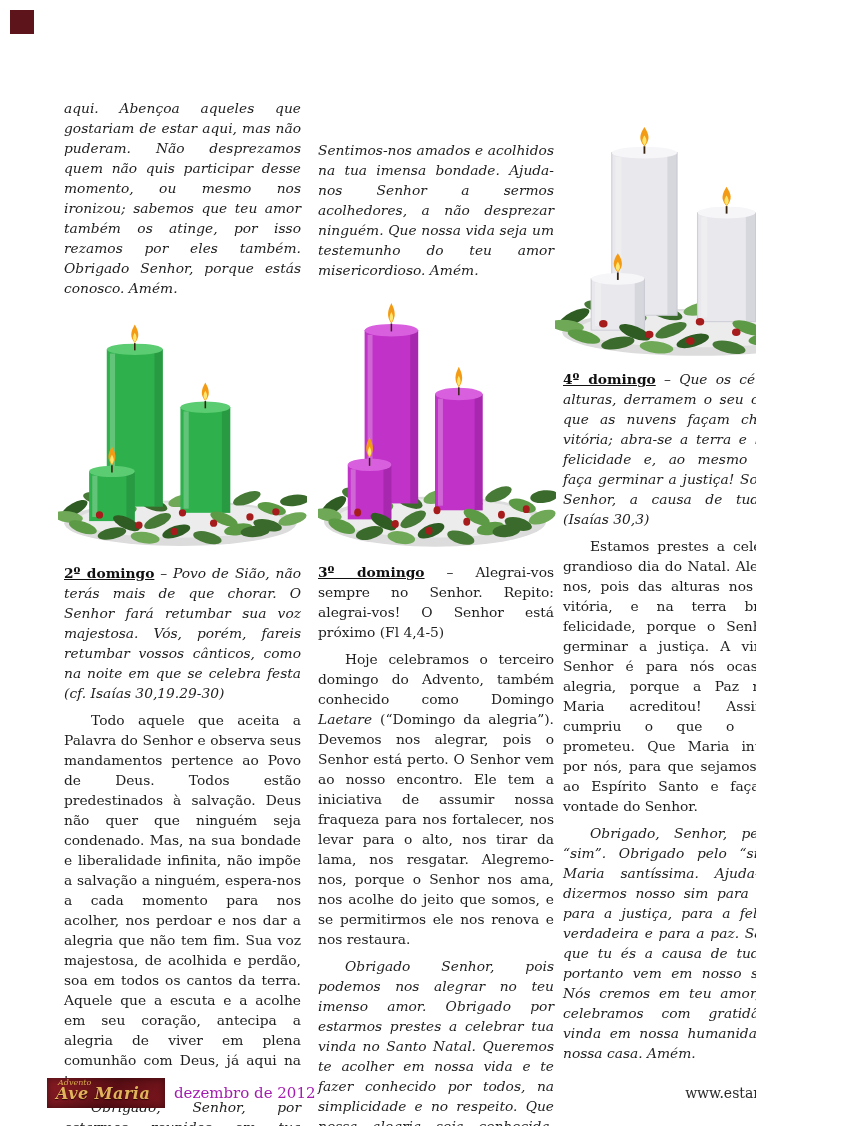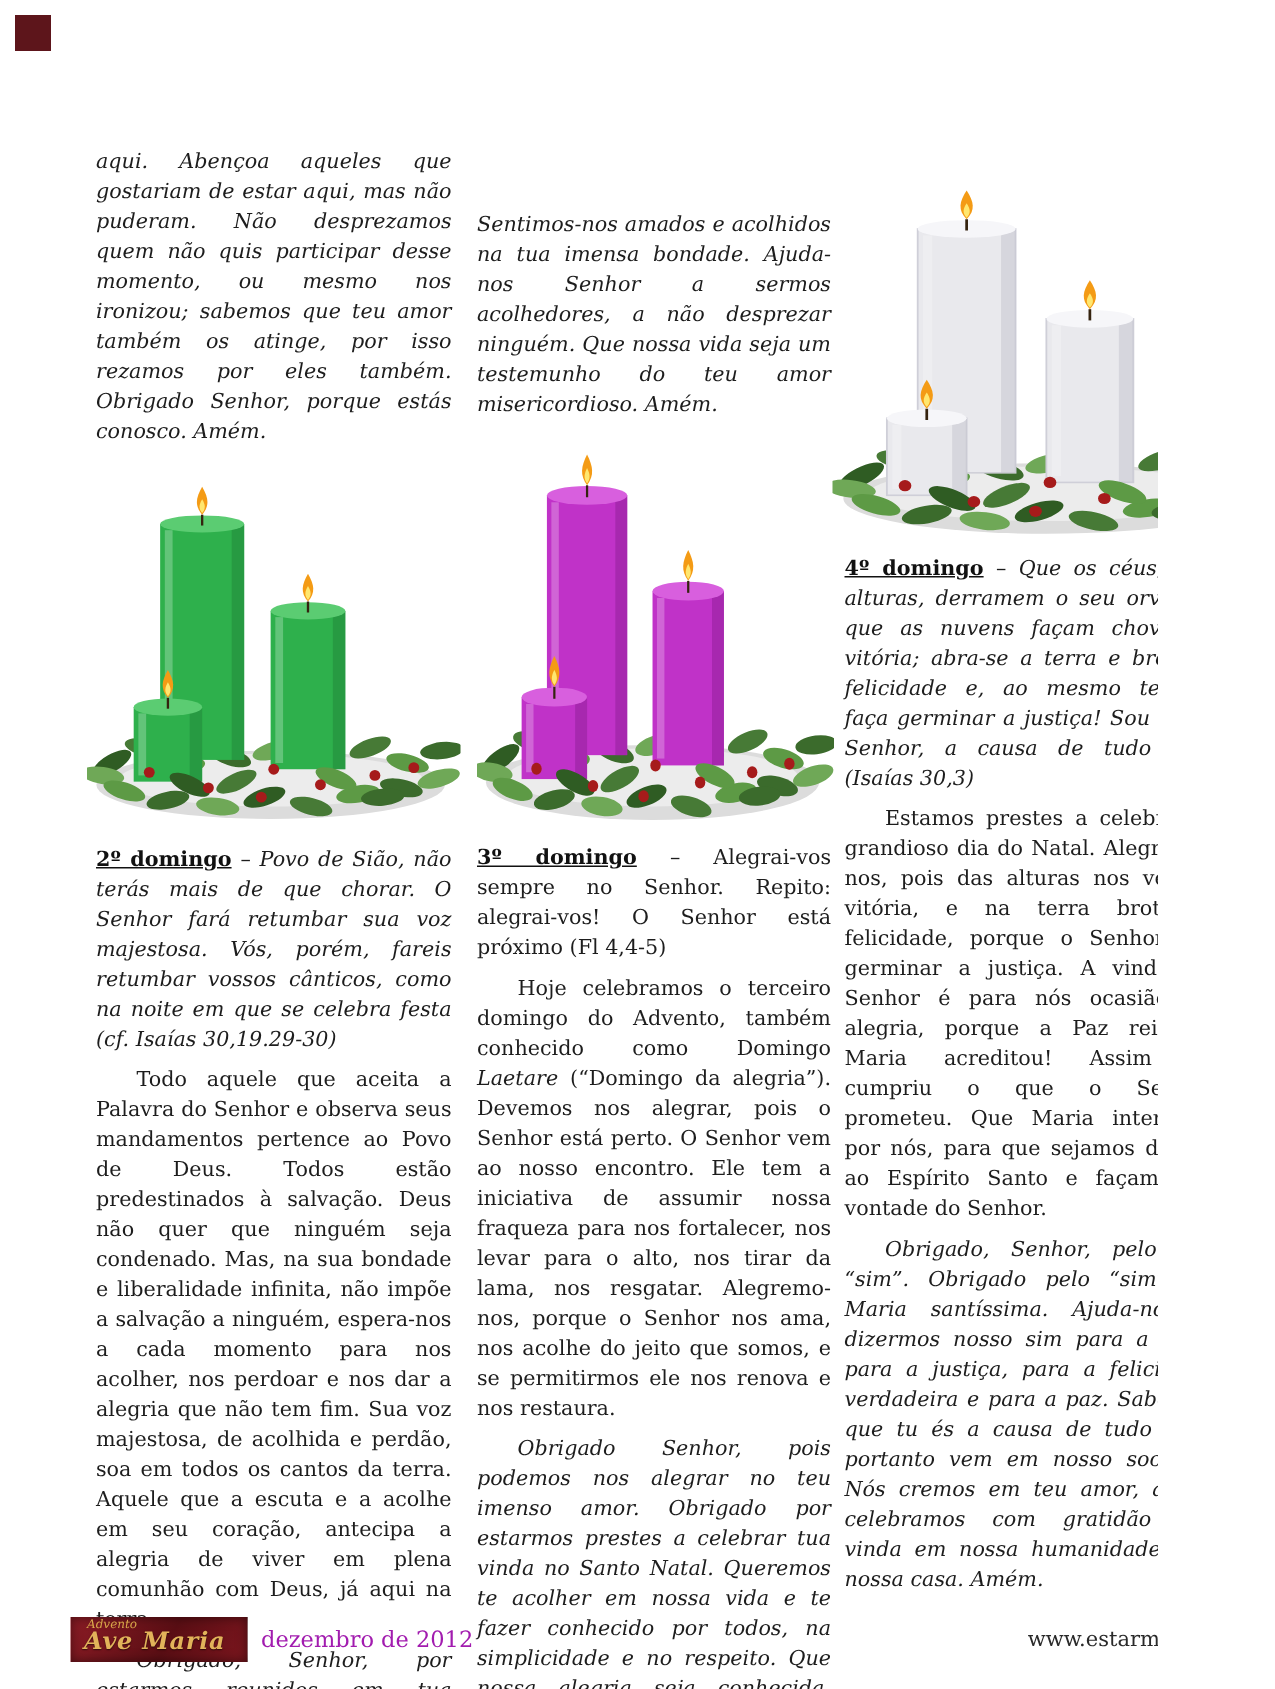--- a/index.html
+++ b/index.html
@@ -1,17 +1,17 @@
 <!DOCTYPE html>
 <html lang="pt"><head>
 <meta charset="utf-8">
 <style>
   html,body{margin:0;padding:0;background:#fff;}
   .page{position:relative;width:756px;height:1126px;background:#ffffff;overflow:hidden;
-        font-family:"DejaVu Serif","Liberation Serif",serif;color:#1d1d1d;padding-left:16px;}
+        font-family:"DejaVu Serif","Liberation Serif",serif;color:#1d1d1d;}
   .corner{position:absolute;left:10px;top:10px;width:24px;height:24px;}
   .col{position:absolute;top:98px;text-align:justify;font-size:13.8px;line-height:20px;}
   .col-1{left:64px;width:237px;}
   .col-2{left:318px;width:236px;margin-top:42px;}
   .col-3{left:563px;width:245px;}
   .col p{margin:0 0 7px 0;}
   .ital{font-style:italic;}
   .hd{font-weight:bold;color:#111;text-decoration:underline;}
   .indent{text-indent:27px;}
   .img-wrap{position:relative;display:block;}

